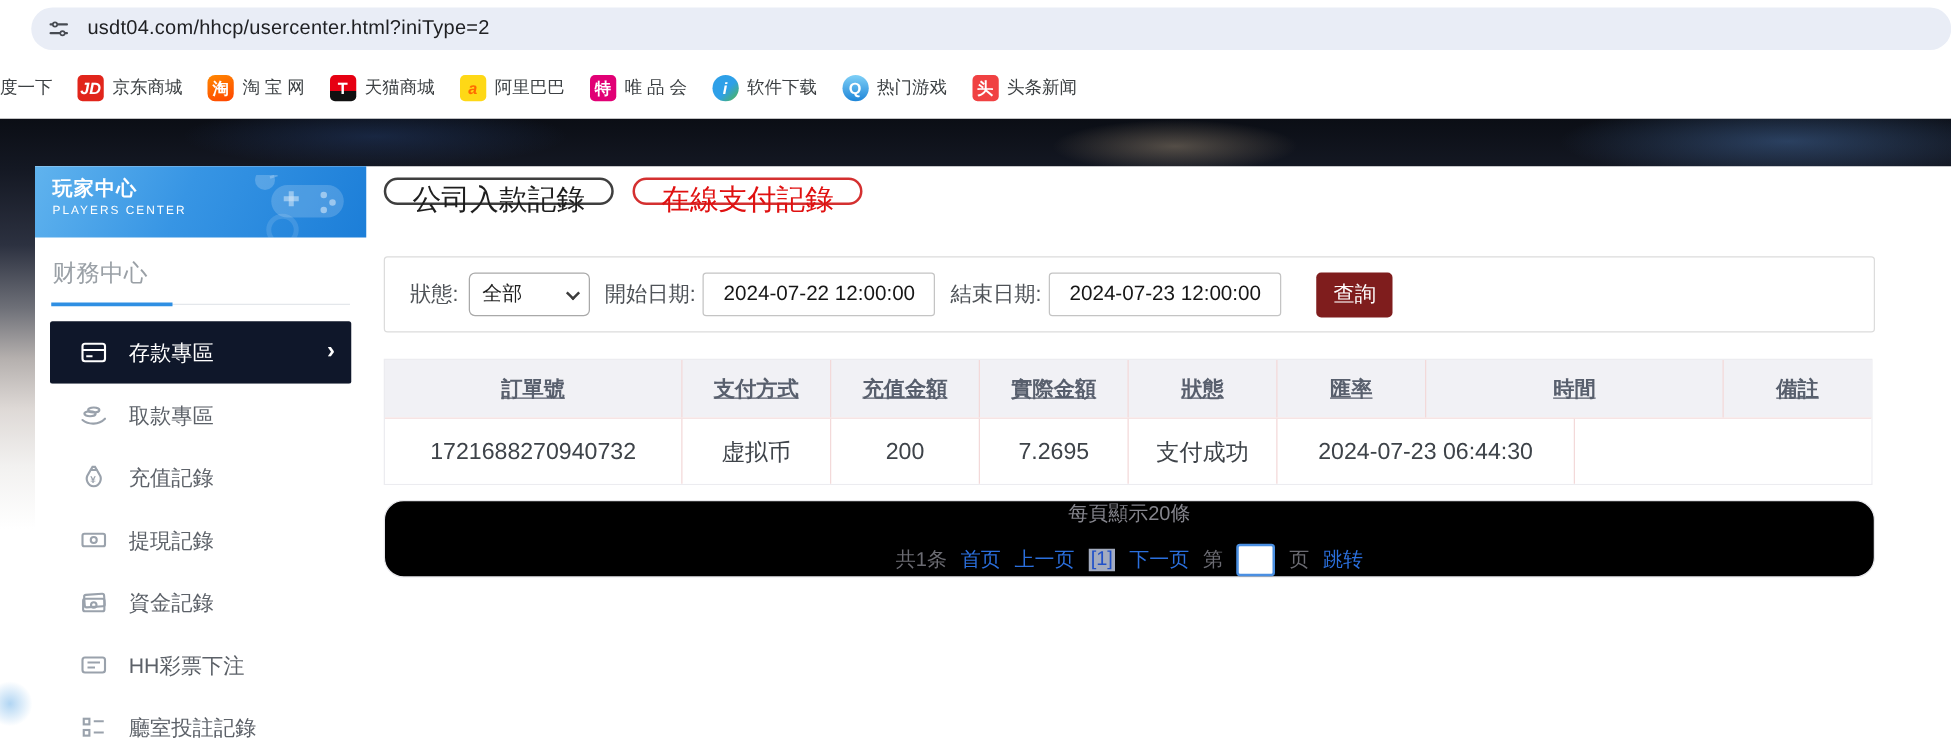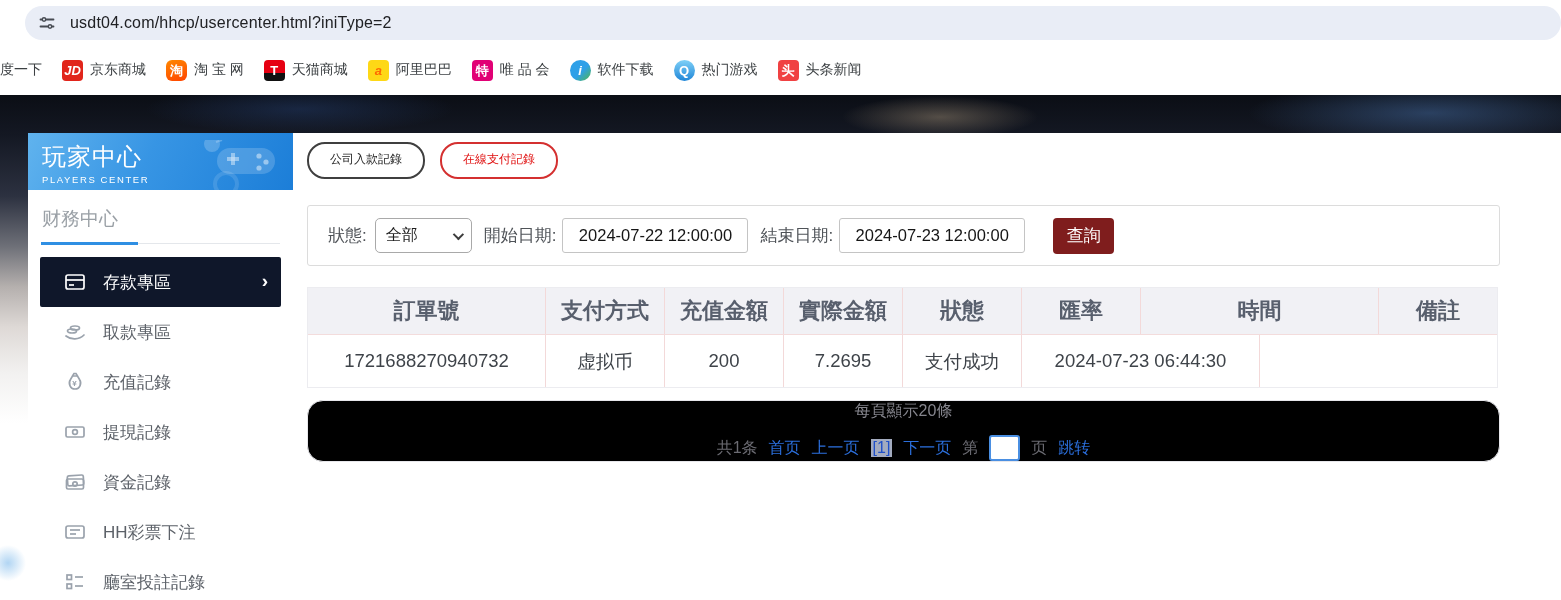--- a/index.html
+++ b/index.html
@@ -30,42 +30,42 @@
       linear-gradient(180deg,#0b0e15 0%,#141823 8%,#2c3140 20%,#6e7078 30%,#b5b0ae 38%,#ded9d6 46%,#f2f1f0 55%,#ffffff 65%);
   }
 
   
   .content { position:absolute; left:28px; top:133px; width:1533px; height:467px; background:#fff; }
 
   
   .sidebar { position:absolute; left:0; top:0; width:265px; height:467px; background:#fff; }
   .sb-header { position:relative; height:57px; overflow:hidden; color:#fff; padding:8px 0 0 14px;
                background:linear-gradient(115deg,#60b3ee 0%,#3795e4 45%,#1c7ed8 100%); }
-  .sb-title { font-size:24px; font-weight:normal; letter-spacing:1px; }
+  .sb-title { font-size:16px; font-weight:bold; letter-spacing:1px; }
   .sb-sub { font-size:9.5px; letter-spacing:1.6px; margin-top:1px; }
   .gamepad { position:absolute; right:12px; top:7px; opacity:.8; }
   .sb-decor { position:absolute; left:185px; top:38px; width:26px; height:26px; border-radius:50%;
               border:4px solid rgba(255,255,255,.12); }
   .sb-section { margin:16px 14px 0; font-size:19px; color:#9aa0a6; }
   .sb-underline { margin:11px 13px 0; height:1px; background:#e4e7eb; position:relative; }
   .sb-underline-accent { position:absolute; left:0; top:-1px; width:97px; height:3px; background:#2f8fe3; }
   .menu { margin-top:13px; }
   .menu-item { height:50px; margin:0 12px; display:flex; align-items:center; padding-left:23px;
                color:#5c6168; font-size:17px; cursor:pointer; position:relative; background:#fff; }
   .menu-item .icon { width:24px; height:24px; margin-right:16px; color:#9aa2ac; flex:none; }
   .menu-item.active { background:#0f172a; color:#fff; border-radius:2px; }
   .menu-item.active .icon { color:#fff; }
   .chev { position:absolute; right:13px; font-size:19px; font-weight:bold; color:#fff; top:50%;
           transform:translateY(-54%); }
 
   
   .main { position:absolute; left:279px; top:0; width:1254px; height:467px; }
   .tabs { position:absolute; top:9px; left:0; display:flex; gap:15px; }
-  .tab { height:37px; line-height:31px; padding:0 21px; border:2px solid #3f3f3f; border-radius:18px;
-         font-size:12px; color:#1e1e1e; background:#fff; cursor:pointer; }
+  .tab { height:22px; line-height:31px; padding:0 21px; border:2px solid #3f3f3f; border-radius:18px;
+         font-size:23px; color:#1e1e1e; background:#fff; cursor:pointer; }
   .tab.active { border-color:#d43030; color:#e01111; }
 
   .filter-card { position:absolute; top:72px; left:0; width:1193px; height:61px; border:1px solid #dcdcdc;
                  border-radius:3px; background:#fff; display:flex; align-items:center; padding-left:20px; }
   .f-label { font-size:17px; color:#4f5358; }
   .select-box { width:97px; height:35px; border:1px solid #a9a9a9; border-radius:5px; margin-left:8px;
                 display:flex; align-items:center; justify-content:space-between; padding:0 10px;
                 font-size:16px; color:#1e1e1e; background:#fff; cursor:pointer; }
   .chev-down { width:8px; height:8px; border-right:2px solid #3c3c3c; border-bottom:2px solid #3c3c3c;
                transform:rotate(45deg) translateY(-2px); }
@@ -73,21 +73,21 @@
                 font-size:16.5px; color:#161616; text-align:center; background:#fff; font-family:inherit; }
   .gap-lg { margin-left:12px; }
   .search-btn { width:61px; height:36px; margin-left:28px; background:#7f1d1d; color:#fff; border:none;
                 border-radius:4px; font-size:17px; cursor:pointer; font-family:inherit; }
 
   .table { position:absolute; top:154px; left:0; width:1191px; border:1px solid #ececf0; background:#fff; }
   .t-head { display:flex; height:46px; background:#f1f1f5; }
   .t-row { display:flex; height:53px; background:#fff; border-top:1px solid #f3dcdc; }
   .t-cell { display:flex; align-items:center; justify-content:center; border-right:1px solid #f3d9d9; }
   .t-cell:last-child { border-right:none; }
-  .t-head .t-cell { font-weight:bold; font-size:22px; color:#585f6d; }
+  .t-head .t-cell { font-weight:bold; font-size:17px; color:#585f6d;text-decoration:underline; }
   .t-row .t-cell { font-size:18.5px; color:#3e4349; }
   .c0,.c6 { width:238px; } .c1,.c2,.c3,.c4,.c5 { width:119px; } .c7 { flex:1; }
 
   .pager { position:absolute; top:267px; left:0; width:1193px; height:62px; background:#000000;
            border:1px solid #e7e7eb; border-radius:16px; display:flex; align-items:center;
            padding:0 20px; font-size:16px; color:#85858d;flex-direction:column; }
   .pager-left { flex:1; }
   .pager-right { display:flex; align-items:center; gap:11px; }
   .plink { color:#2b6fdd; cursor:pointer; }
   .pcur { color:#2050c8; background:#a3abbf; padding:0 2px; cursor:pointer; }

